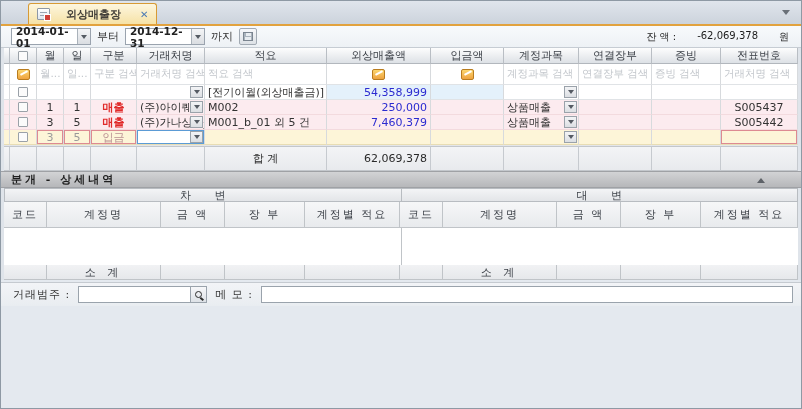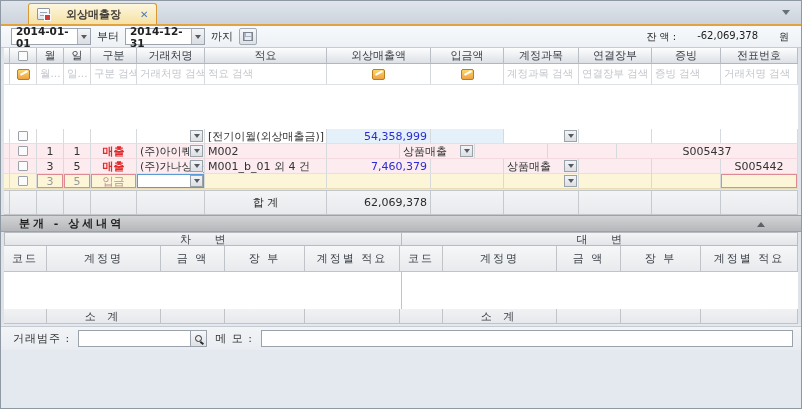--- a/index.html
+++ b/index.html
@@ -56,38 +56,38 @@
   .flt .cell { height:21px; background:#fff; color:#c3c7cc; font-size:10.5px; }
   .flt .cw7,.flt .cw8 { justify-content:center; }
   .edit-ic { width:13px; height:11px; background:linear-gradient(#fbd66e,#efa33f); border:1px solid #b97c1e;
              border-radius:2px; position:relative; }
   .edit-ic:before { content:""; position:absolute; left:2px; top:2px; width:8px; height:2px; background:#fff; transform:rotate(-28deg); }
 
   .cb { width:10px; height:10px; border:1px solid #9aa1a8; background:#fbfbfb; border-radius:1px; }
   .dd-mini { position:absolute; right:1px; top:1px; bottom:1px; width:13px;
              background:linear-gradient(#f3f4f6,#dcdfe3); border:1px solid #9aa2aa;
              display:flex; align-items:center; justify-content:center; }
-  .r-white .cell { background:#fff;margin-top:44px; }
+  .r-white .cell { background:#fff; }
   .r-pink  .cell { background:#fcebef; border-bottom:1px solid #f3dade; }
   .r-edit  .cell { background:#fdf5d8; border-bottom:1px solid #e8ddb4; }
   .cell-blue { background:#e4f1fb !important; }
   .amt { color:#2b2bd0; }
   .gubun-sale { color:#e02a2a; font-weight:bold; }
   .gubun-in { color:#b98f92; }
   .dim { color:#9a9a9a; }
   .red-box { box-shadow:inset 0 0 0 1px #dd8a92; }
   .focus-box { background:#fff !important; box-shadow:inset 0 0 0 1px #5b9bd5; }
 
   .tot .cell { height:25px; background:linear-gradient(#f3f4f6,#e8eaed); border-top:1px solid #c3c7cc;
                border-bottom:1px solid #c3c7cc; border-right:1px solid #c6cacf; color:#2a2a2a; }
   .tot .cw6 { justify-content:center; }
 
   
   .detail-hdr { height:17px; background:linear-gradient(#d2d3d5,#b6b7ba); border-top:1px solid #9fa1a5;
-                border-bottom:1px solid #9fa1a5; display:flex; align-items:center; padding:0 18px;
+                border-bottom:1px solid #9fa1a5; display:flex; align-items:center; padding:0 10px;
                 font-weight:bold; color:#1e1e1e; letter-spacing:3px; position:relative; }
   .collapse { position:absolute; right:36px; top:6px; width:0; height:0;
               border-left:4px solid transparent; border-right:4px solid transparent; border-bottom:5px solid #5e6268; }
   .detail { background:#fff; border-left:3px solid #dfe4ea; border-right:3px solid #dfe4ea;
             display:flex; flex-direction:column; }
   .dgrp { display:flex; height:14px; }
   .dgrp > div { flex:1; background:linear-gradient(#f3f4f6,#e3e5e8); border:1px solid #b8bcc1; border-left:none;
                 display:flex; align-items:center; justify-content:center; letter-spacing:10px; color:#3a3f46; padding-left:10px; }
   .dgrp > div:first-child { border-left:1px solid #b8bcc1; }
   .dcols { display:flex; height:26px; }
@@ -231,20 +231,21 @@
       <div class="cell cw2">1</div>
       <div class="cell cw3">1</div>
       <div class="cell cw4 gubun-sale">매출</div>
       <div class="cell cw5">
           <span>(주)아이퀘스트_장...</span>
           <span class="dd-mini">
             <span class="tri-down"></span>
           </span>
         </div>
       <div class="cell cw6">M002</div>
+      <div class="cell cw7 amt">250,000</div>
       <div class="cell cw8"></div>
       <div class="cell cw9">
           <span>상품매출</span>
           <span class="dd-mini">
             <span class="tri-down"></span>
           </span>
         </div>
       <div class="cell cw10"></div>
       <div class="cell cw11"></div>
       <div class="cell cw12">S005437</div>
@@ -257,21 +258,21 @@
         </div>
       <div class="cell cw2">3</div>
       <div class="cell cw3">5</div>
       <div class="cell cw4 gubun-sale">매출</div>
       <div class="cell cw5">
           <span>(주)가나상사_장부명</span>
           <span class="dd-mini">
             <span class="tri-down"></span>
           </span>
         </div>
-      <div class="cell cw6">M001_b_01 외 4 건</div>
+      <div class="cell cw6">M001_b_01 외 5 건</div>
       <div class="cell cw7 amt">7,460,379</div>
       <div class="cell cw8"></div>
       <div class="cell cw9">
           <span>상품매출</span>
           <span class="dd-mini">
             <span class="tri-down"></span>
           </span>
         </div>
       <div class="cell cw10"></div>
       <div class="cell cw11"></div>

